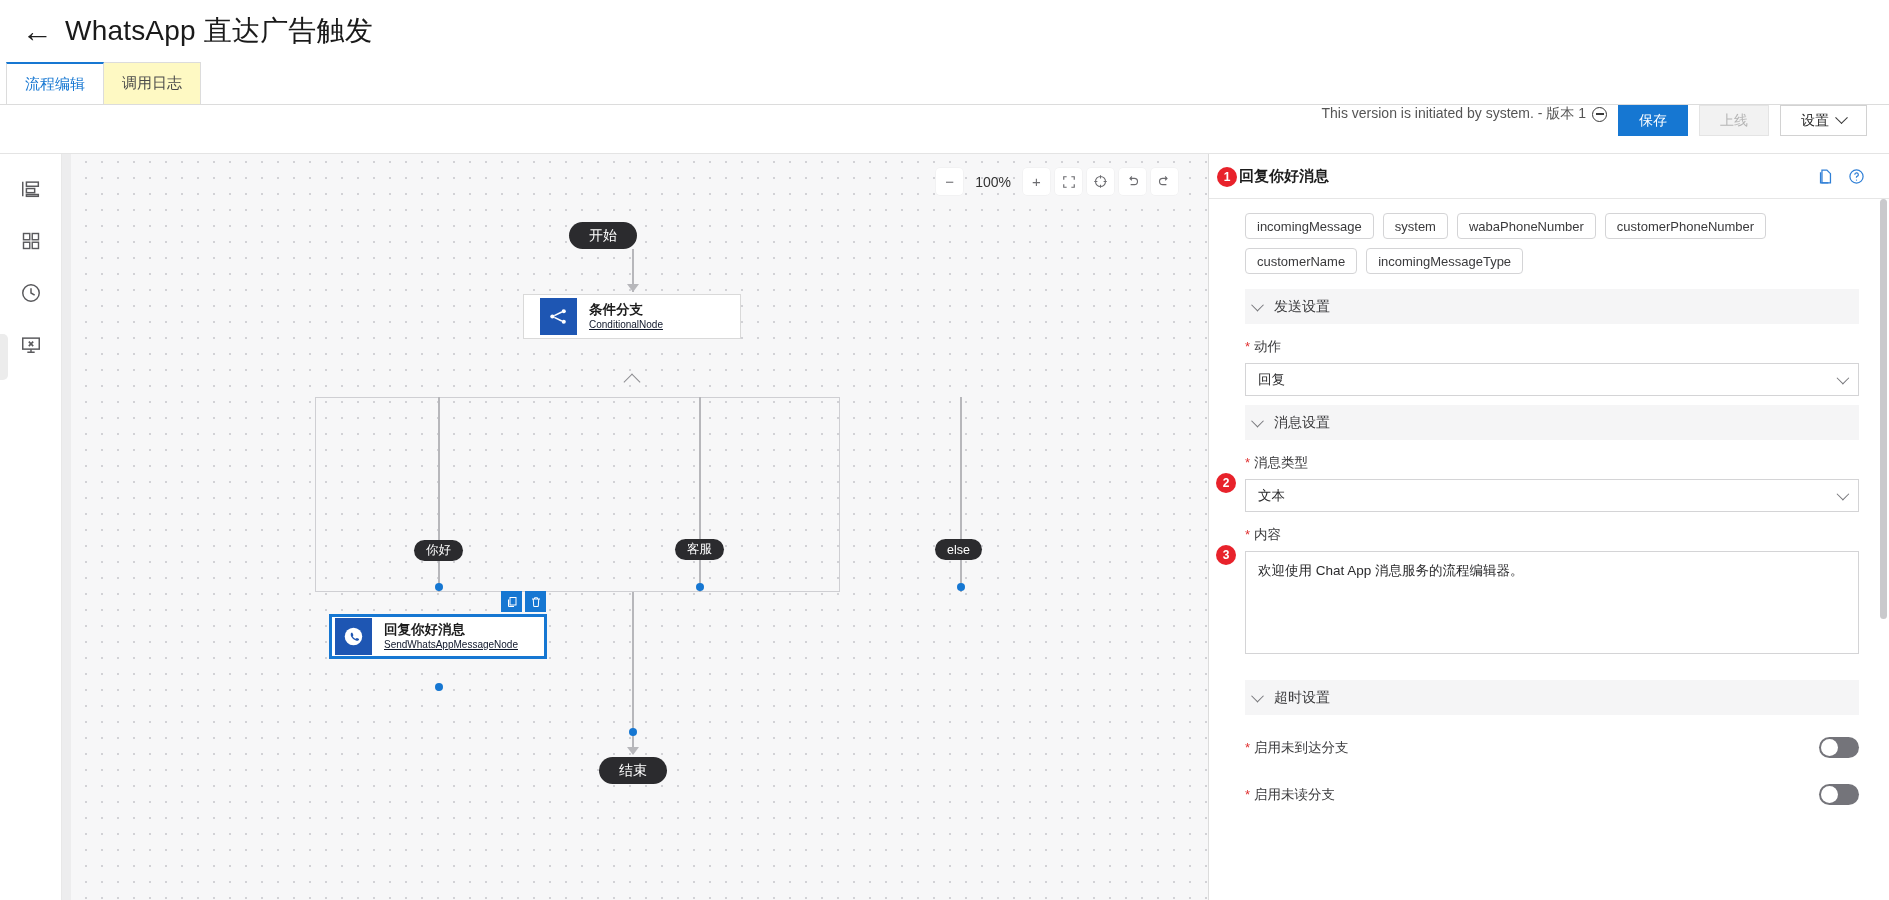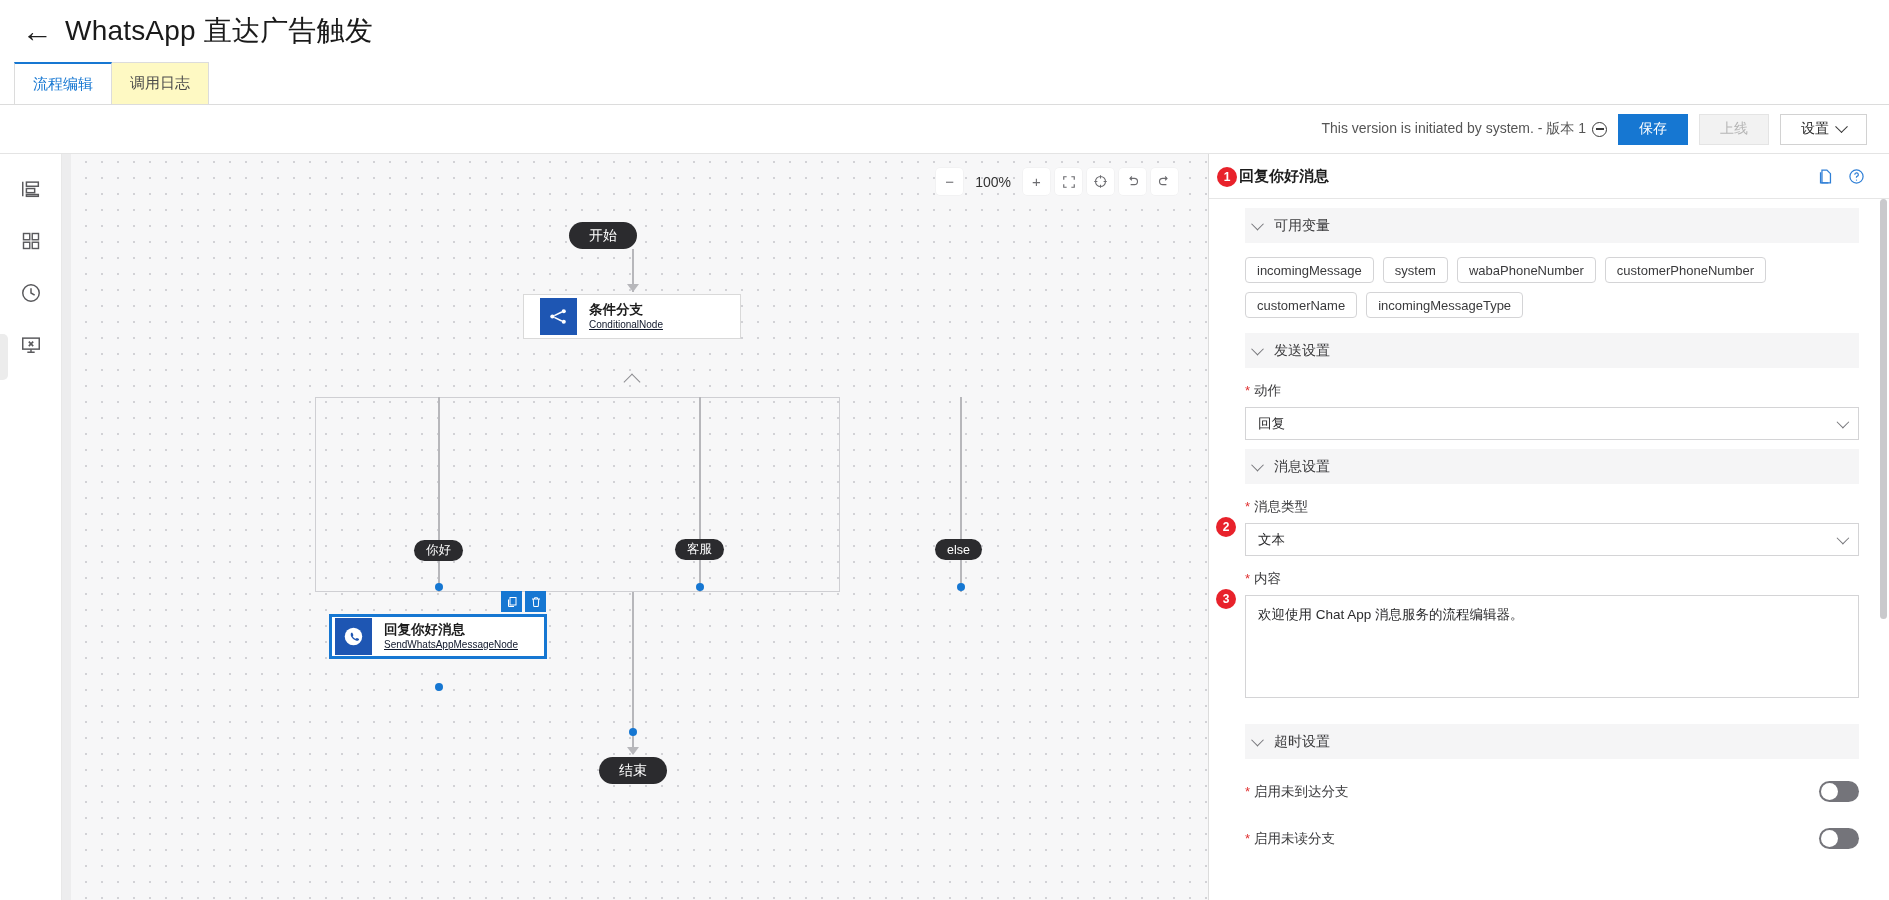--- a/index.html
+++ b/index.html
@@ -34,21 +34,21 @@
     color: #1a1a1a;
   }
 
   
   .tabbar {
     height: 43px;
     display: flex;
     align-items: flex-end;
     border-bottom: 1px solid #dcdcdc;
     background: #fff;
-    padding-left: 14px;
+    padding-left: 6px;
   }
   .tab {
     height: 42px;
     min-width: 88px;
     padding: 0 18px;
     display: flex;
     align-items: center;
     justify-content: center;
     font-size: 15px;
     color: #4a4a4a;
@@ -63,21 +63,21 @@
     color: #1677d2;
     border-top: 2px solid #1677d2;
     position: relative;
     z-index: 2;
   }
 
   
   .toolbar {
     height: 49px;
     display: flex;
-    align-items: center;
+    align-items: flex-start;
     justify-content: flex-end;
     padding-right: 22px;
     gap: 11px;
     border-bottom: 1px solid #e4e4e4;
     background: #fff;
   }
   .version-text {
     font-size: 14px;
     color: #555;
     display: flex;
@@ -640,24 +640,20 @@
             <circle cx="12" cy="17" r=".9" fill="#2f7fd6" stroke="none"></circle>
           </svg>
         </span>
       </div>
     </div>
 
     <div class="rp-scroll">
       <div class="rp-scrollbar"></div>
       <div class="rp-inner">
 
-        <div class="section-head">
-          <span class="caret"></span>
-          <span>可用变量</span>
-        </div>
         <div class="var-wrap">
           <span class="var-chip">incomingMessage</span>
           <span class="var-chip">system</span>
           <span class="var-chip">wabaPhoneNumber</span>
           <span class="var-chip">customerPhoneNumber</span>
           <span class="var-chip">customerName</span>
           <span class="var-chip">incomingMessageType</span>
         </div>
 
         <div class="section-head">

